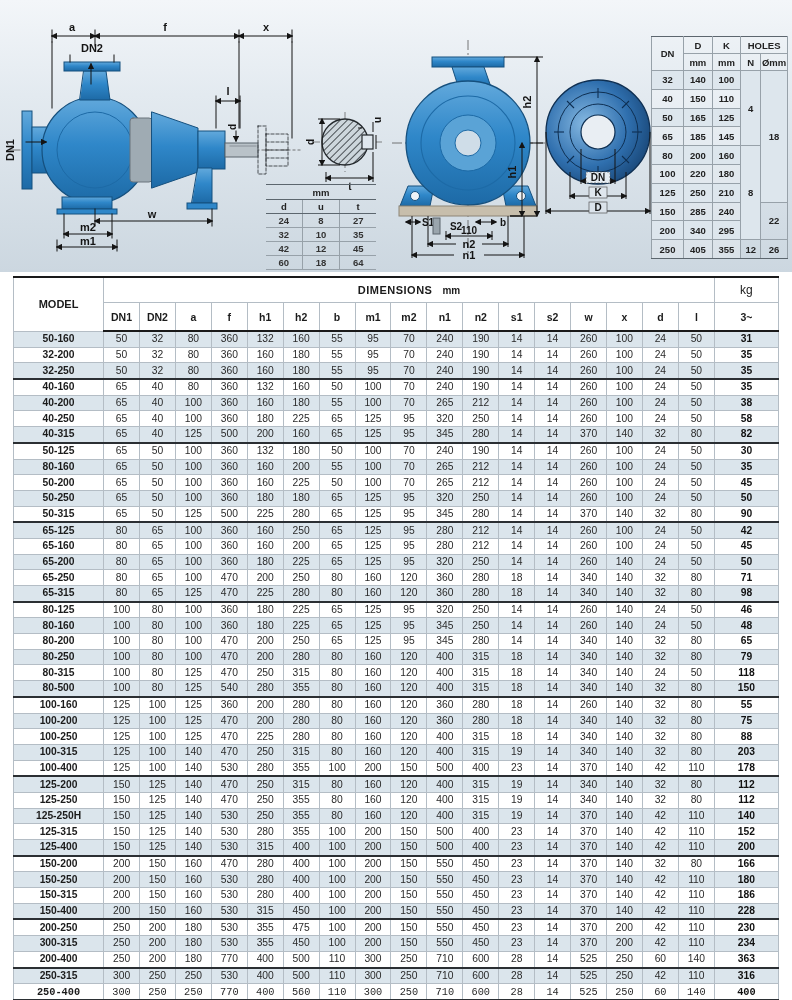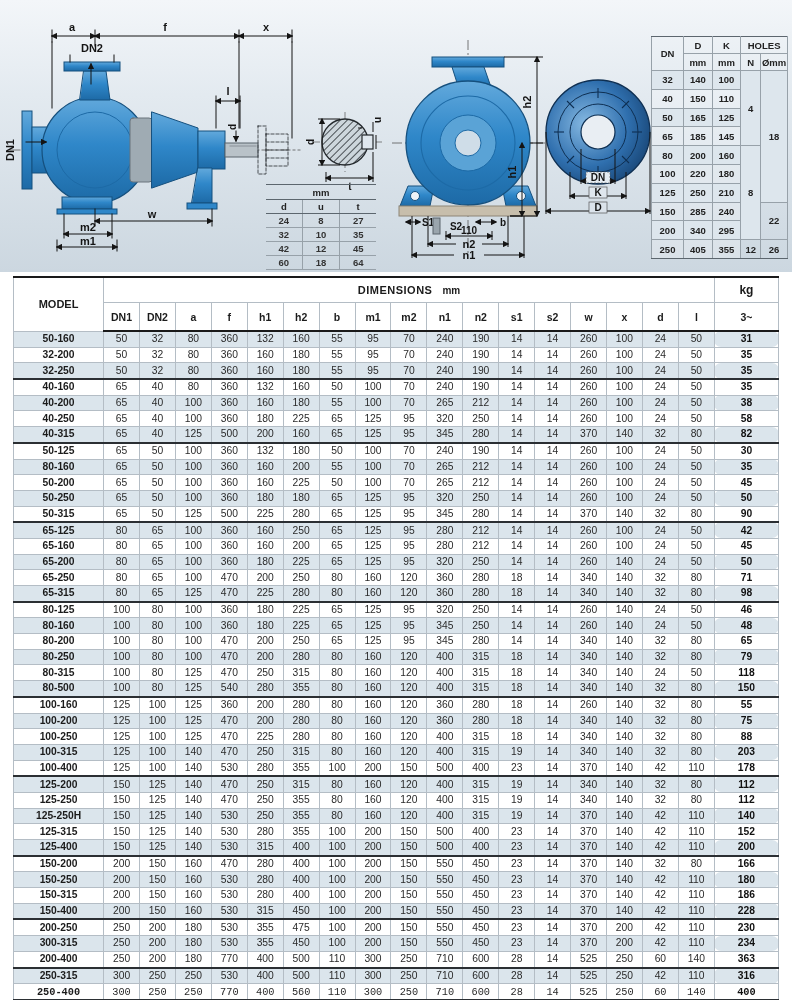--- a/index.html
+++ b/index.html
@@ -35,25 +35,25 @@
   
   .dims-wrap{position:absolute;left:13px;top:276px;}
   .dims{border-collapse:collapse;table-layout:fixed;width:766px;font-size:10.3px;text-align:center;}
   .dims th,.dims td{border:1px solid #b4bdc5;padding:0;}
   .dims thead tr:first-child th{border-top:2.4px solid #1a1a1a;}
   .dims thead tr:last-child th{border-bottom:2.4px solid #1a1a1a;}
   .dims thead th{background:#fff;}
   .dims .model-h{font-size:11px;font-weight:bold;}
   .dims .dims-h{font-size:11px;font-weight:bold;height:24px;letter-spacing:.5px;}
   .dims .dims-h .unit{font-size:10px;margin-left:10px;letter-spacing:0;}
-  .dims .kg-h{font-size:12px;font-weight:bold;}
+  .dims .kg-h{font-size:12px;font-weight:normal;}
   .dims thead tr:last-child th{height:27px;font-size:10.5px;font-weight:bold;}
   .dims tbody td{height:14.7px;line-height:12px;color:#2a2a2a;}
   .dims tbody td.model{font-weight:bold;color:#1b1b1b;}
-  .dims tbody td.kgv{font-weight:bold;color:#111;border-radius:7px;}
+  .dims tbody td.kgv{font-weight:bold;color:#111;}
   .dims tbody tr.shade td{background:#dbe5ec;}
   .dims tbody tr.grp-end td{border-bottom:2px solid #2b2f33;}
   .dims tbody tr:last-child td{border-bottom:2px solid #2b2f33;font-family:Liberation Mono, monospace;}
 
   text{font-family:"Liberation Sans",sans-serif;fill:#141414;}
   .dim-label{font-size:11px;font-weight:bold;}
   .dim-label-sm{font-size:10px;font-weight:bold;}
 </style>
 </head>
 <body>

